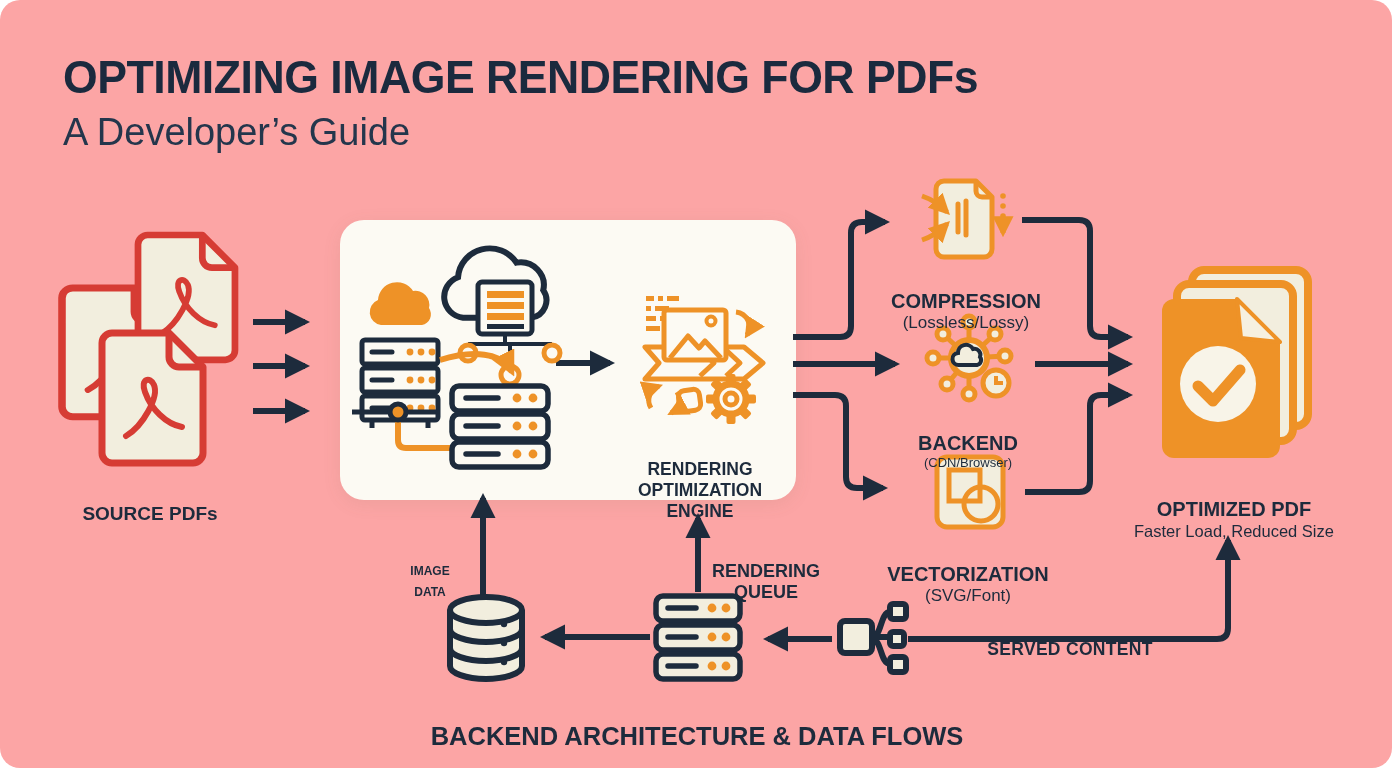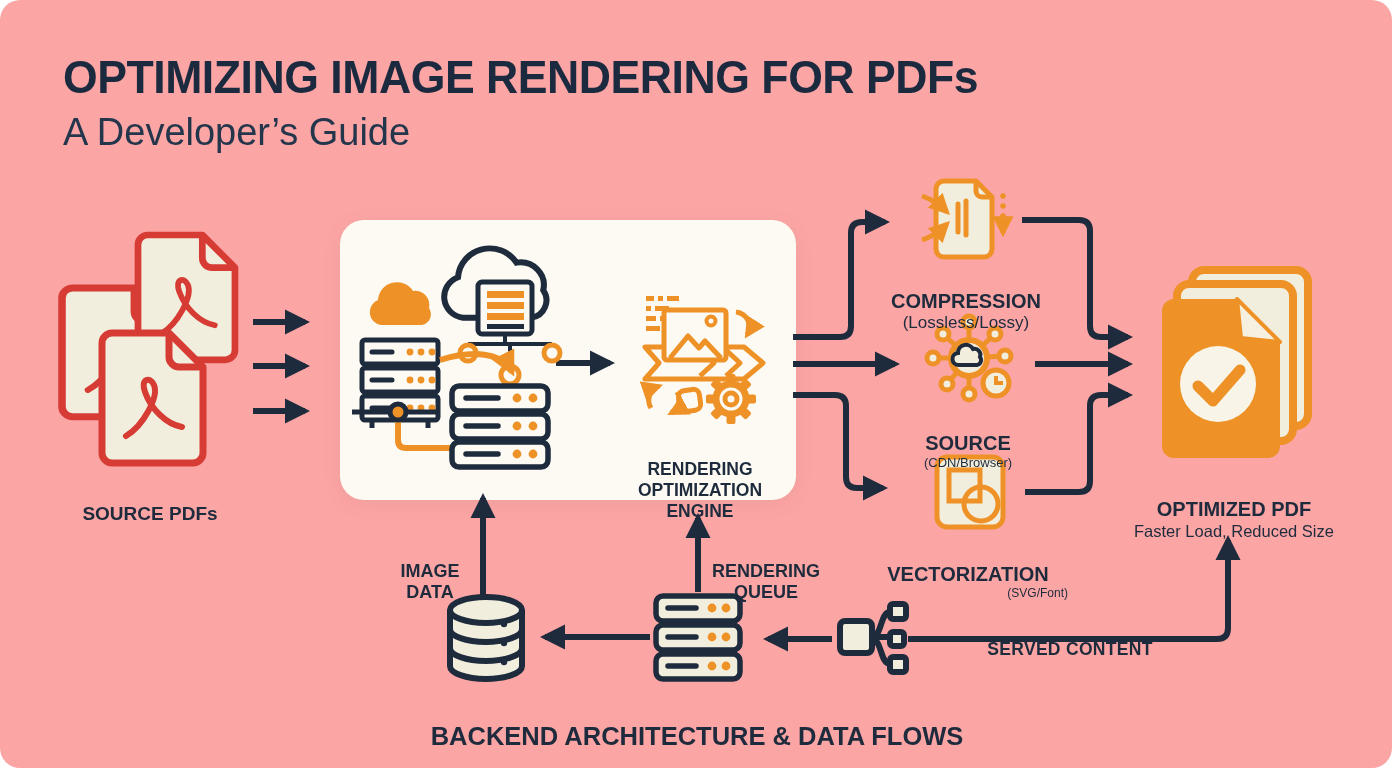--- a/index.html
+++ b/index.html
@@ -267,30 +267,30 @@
 
   <div class="lbl" style="left:55px;top:471px;width:190px;font-size:19px;">SOURCE PDFs</div>
 
   <div class="lbl" style="left:615px;top:427px;width:170px;font-size:17.5px;line-height:21px;">RENDERING
 OPTIMIZATION
 ENGINE</div>
 
   <div class="lbl" style="left:871px;top:258px;width:190px;font-size:20px;">COMPRESSION</div>
   <div class="lbl sub" style="left:871px;top:281px;width:190px;font-size:17px;">(Lossless/Lossy)</div>
 
-  <div class="lbl" style="left:873px;top:400px;width:190px;font-size:20px;">SOURCE</div>
+  <div class="lbl" style="left:873px;top:400px;width:190px;font-size:20px;">BACKEND</div>
   <div class="lbl sub" style="left:873px;top:423px;width:190px;font-size:13px;">(CDN/Browser)</div>
 
   <div class="lbl" style="left:868px;top:531px;width:200px;font-size:20px;">VECTORIZATION</div>
-  <div class="lbl sub" style="left:868px;top:554px;width:200px;font-size:12px;text-align:right;">(SVG/Font)</div>
+  <div class="lbl sub" style="left:868px;top:554px;width:200px;font-size:17px;">(SVG/Font)</div>
 
   <div class="lbl" style="left:1128px;top:466px;width:212px;font-size:20px;">OPTIMIZED PDF</div>
   <div class="lbl sub" style="left:1128px;top:490px;width:212px;font-size:16.5px;">Faster Load, Reduced Size</div>
 
-  <div class="lbl" style="left:388px;top:529px;width:84px;font-size:18px;line-height:21px;">IMAGE
+  <div class="lbl" style="left:388px;top:529px;width:84px;font-size:12px;line-height:21px;">IMAGE
 DATA</div>
 
   <div class="lbl" style="left:708px;top:529px;width:116px;font-size:18px;line-height:21px;">RENDERING
 QUEUE</div>
 
   <div class="lbl" style="left:975px;top:607px;width:190px;font-size:17.5px;letter-spacing:0.3px;">SERVED CONTENT</div>
 
   <div class="lbl" style="left:397px;top:690px;width:600px;font-size:25.5px;">BACKEND ARCHITECTURE &amp; DATA FLOWS</div>
 
 </div>

